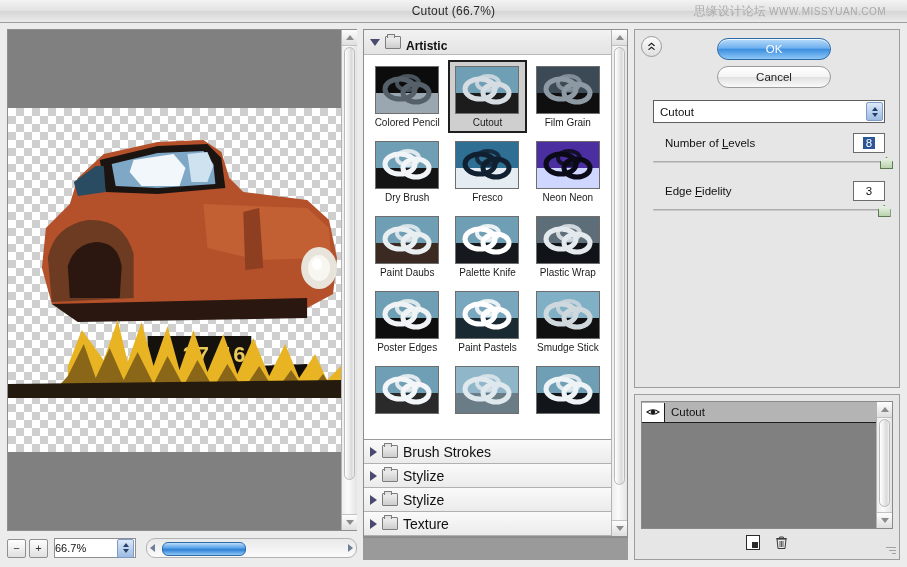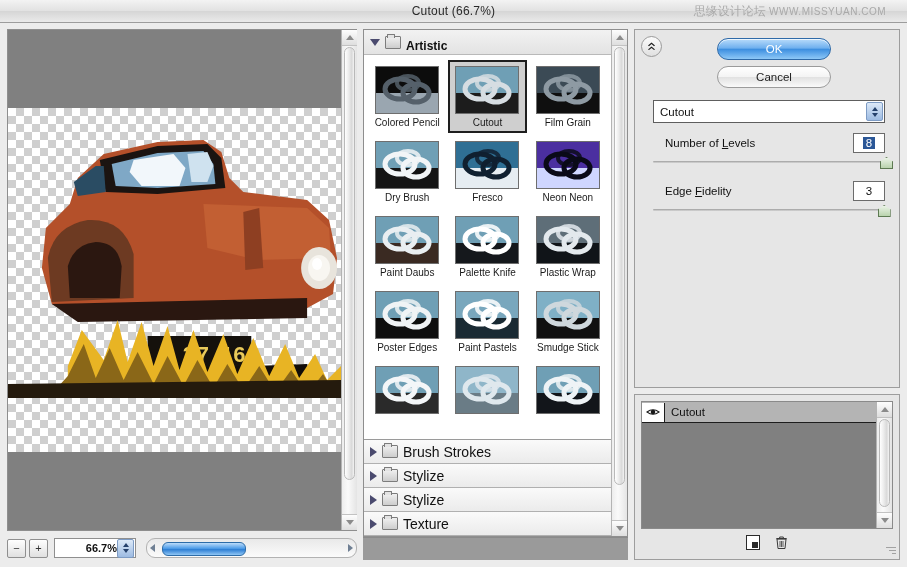--- a/index.html
+++ b/index.html
@@ -73,21 +73,21 @@
   }
   .zbtn{
     width:17px;height:17px;border:1px solid #8f8f8f;border-radius:2px;
     background:linear-gradient(to bottom,#fefefe,#e0e0e0);
     display:flex;align-items:center;justify-content:center;font-size:11px;line-height:1;color:#333;
   }
   .zoomfield{
     width:80px;height:18px;border:1px solid #8f8f8f;background:#fff;
     display:flex;align-items:center;margin-left:3px;
   }
-  .zoomfield .zv{flex:1;text-align:right;font-size:11px;font-weight:bold;}
+  .zoomfield .zv{flex:1;text-align:left;font-size:11px;}
   .stepper{
     width:15px;height:17px;margin-right:1px;border:1px solid #7d9bc4;border-radius:2px;
     background:linear-gradient(to bottom,#dce9f8,#9dbbe2);
     display:flex;flex-direction:column;align-items:center;justify-content:center;gap:2px;
   }
   .stp-a{width:0;height:0;border-left:3px solid transparent;border-right:3px solid transparent;}
   .stp-a.up{border-bottom:4px solid #24406b;}
   .stp-a.dn{border-top:4px solid #24406b;}
   .hscroll{
     flex:1;height:18px;margin-left:7px;display:flex;align-items:center;

